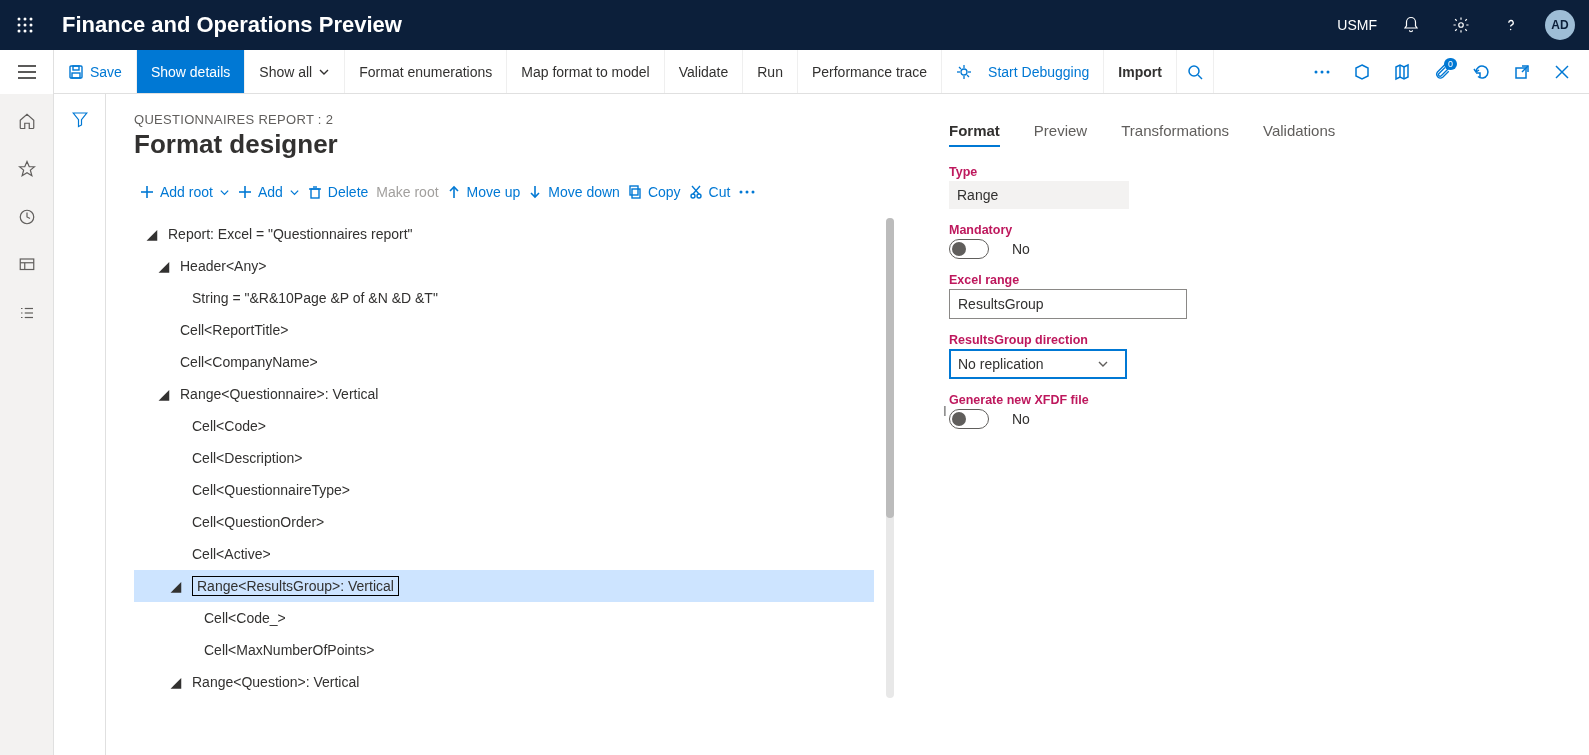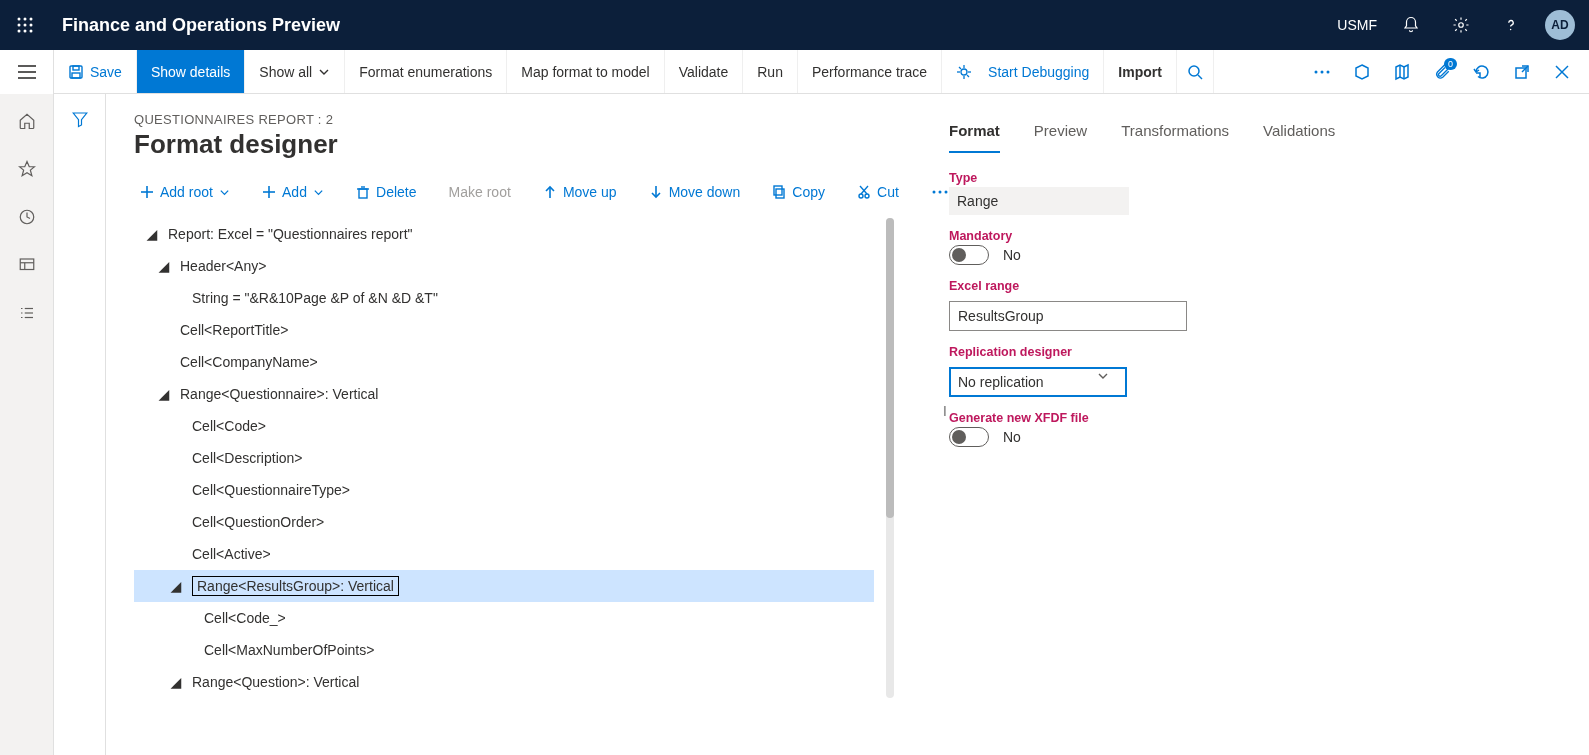--- a/index.html
+++ b/index.html
@@ -1,21 +1,21 @@
 <!DOCTYPE html>
 <html><head>
 <meta charset="utf-8">
 <style>
 * { box-sizing: border-box; margin: 0; padding: 0; font-family: "Segoe UI", Arial, sans-serif; }
 body { background: #f3f2f1; width: 1589px; height: 755px; overflow: hidden; }
 
 
 .topbar { height: 50px; background: #0c1f3a; display: flex; align-items: center; color: #fff; }
 .topbar .waffle { width: 50px; display: flex; align-items: center; justify-content: center; cursor: pointer; }
-.topbar .app-title { font-size: 18px; font-weight: 600; margin-left: 12px; }
+.topbar .app-title { font-size: 22px; font-weight: 600; margin-left: 12px; }
 .topbar .search-wrap { flex: 0 0 auto; margin-left: 60px; }
 .topbar .search { width: 540px; height: 32px; background: #1d3558; border: 1px solid #3a4f6d; border-radius: 2px; display: flex; align-items: center; padding: 0 10px; color: #cdd7e4; }
 .topbar .search svg { margin-right: 10px; }
 .topbar .flex-grow { flex: 1; }
 .topbar .right { display: flex; align-items: center; gap: 18px; padding-right: 14px; }
 .topbar .right .company { font-size: 14px; }
 .topbar .right .icon-btn { width: 32px; height: 32px; display:flex; align-items:center; justify-content:center; cursor:pointer; }
 .topbar .avatar { width: 30px; height: 30px; border-radius: 50%; background: #9ebdd6; color: #0c1f3a; font-size: 12px; font-weight: 600; display:flex; align-items:center; justify-content:center; }
 
 
@@ -38,53 +38,53 @@
 
 .filtercol { position:absolute; left:54px; top:94px; width:52px; bottom:0; border-right:1px solid #e0e0e0; background:#fff; display:flex; justify-content:center; padding-top:16px;}
 .filtercol svg { color:#0078d4; cursor:pointer;}
 
 
 .main { position:absolute; left:106px; top:94px; right:0; bottom:0; background:#fff; display:flex; }
 .designer { flex:1 1 auto; padding:18px 0 0 28px; overflow:hidden; position:relative;}
 .breadcrumb { font-size:13px; color:#605e5c; letter-spacing:0.3px; }
 .page-title { font-size:26px; font-weight:600; color:#323130; margin-top:2px; }
 
-.tree-toolbar { display:flex; align-items:center; gap:8px; margin-top:24px; margin-left:6px; font-size:14px;justify-content:space-between;}
+.tree-toolbar { display:flex; align-items:center; gap:8px; margin-top:24px; margin-left:6px; font-size:14px;}
 .tree-toolbar .tb { display:flex; align-items:center; gap:6px; color:#0078d4; cursor:pointer;}
 .tree-toolbar .tb.disabled { color:#a19f9d; cursor:default;}
 .tree-toolbar .tb svg { flex-shrink:0; }
 
 .tree { margin-top:18px; font-size:14px; color:#323130; position:relative; padding-right:20px; max-width:760px;}
 .tree .row { height:32px; display:flex; align-items:center; padding-left:0; white-space:nowrap;}
 .tree .caret { width:16px; display:inline-flex; justify-content:center; color:#323130; margin-right:8px;}
 .tree .indent { display:inline-block; }
 .tree .row.sel { background:#cde4ff; }
 .tree .row.sel .lbl { border:1px solid #000; padding:1px 4px; background:#cde4ff;}
 .tree .lbl { padding:1px 0;}
 
 .tree-scroll { position:absolute; right:0; top:0; width:8px; height:480px; background:#e8e8e8; border-radius:4px;}
 .tree-scroll .thumb { position:absolute; left:0; width:8px; background:#bcbcbc; border-radius:4px;}
 
 
 .rightpanel { width:640px; padding:28px 20px 0 0; position:relative;}
 .split-grip { position:absolute; left:-6px; top:310px; color:#888; font-size:11px; letter-spacing:-2px;}
 .tabs { display:flex; gap:34px; font-size:15px; color:#605e5c; border-bottom: none; margin-bottom:18px;}
-.tabs .tab { cursor:pointer; padding-bottom:12px;}
+.tabs .tab { cursor:pointer; padding-bottom:6px;}
 .tabs .tab.active { color:#323130; font-weight:600; border-bottom:2px solid #0078d4;}
 
 .form { display:flex; flex-direction:column; gap:14px; max-width:260px;}
 .field-label { font-size:12.5px; color:#be185d; font-weight:600; margin-bottom:2px;}
 .ro-box { background:#f3f2f1; border:none; padding:6px 8px; font-size:14px; color:#323130; width:180px;}
-.txt-input { width:238px; height:30px; border:1px solid #8a8886; font-size:14px; padding:0 8px; color:#323130;margin-top:6px;}
+.txt-input { width:238px; height:30px; border:1px solid #8a8886; font-size:14px; padding:0 8px; color:#323130;}
 .txt-input.focus { border:1px solid #0078d4; box-shadow:0 0 0 1px #0078d4 inset;}
 .select-wrap { position:relative; width:168px;}
 .select-wrap .txt-input { width:178px; padding-right:28px;}
 .select-wrap .chev { position:absolute; right:8px; top:7px; color:#605e5c;}
 
-.toggle-row { display:flex; align-items:center; gap:14px;}
+.toggle-row { display:flex; align-items:center; gap:23px;}
 .toggle { width:40px; height:20px; border-radius:10px; border:1px solid #605e5c; position:relative; background:#fff; cursor:pointer;}
 .toggle .knob { position:absolute; left:2px; top:2px; width:14px; height:14px; border-radius:50%; background:#605e5c;}
 .toggle-label { font-size:14px; color:#323130;}
 
 </style>
 </head>
 <body>
 
 <div class="topbar">
   <div class="waffle">
@@ -452,21 +452,21 @@
               <div class="knob"></div>
             </div>
           <span class="toggle-label">No</span>
         </div>
       </div>
       <div>
         <div class="field-label">Excel range</div>
         <input class="txt-input" value="ResultsGroup" style="">
       </div>
       <div>
-        <div class="field-label">Replication designer</div>
+        <div class="field-label">ResultsGroup direction</div>
         <div class="select-wrap">
           <input class="txt-input focus" readonly="" value="No replication" style="">
           <span class="chev">
             <svg width="12" height="12" viewBox="0 0 12 12" fill="none" stroke="#605e5c" stroke-width="1.4">
                 <polyline points="2,4 6,8 10,4"></polyline>
               </svg>
           </span>
         </div>
       </div>
       <div>

